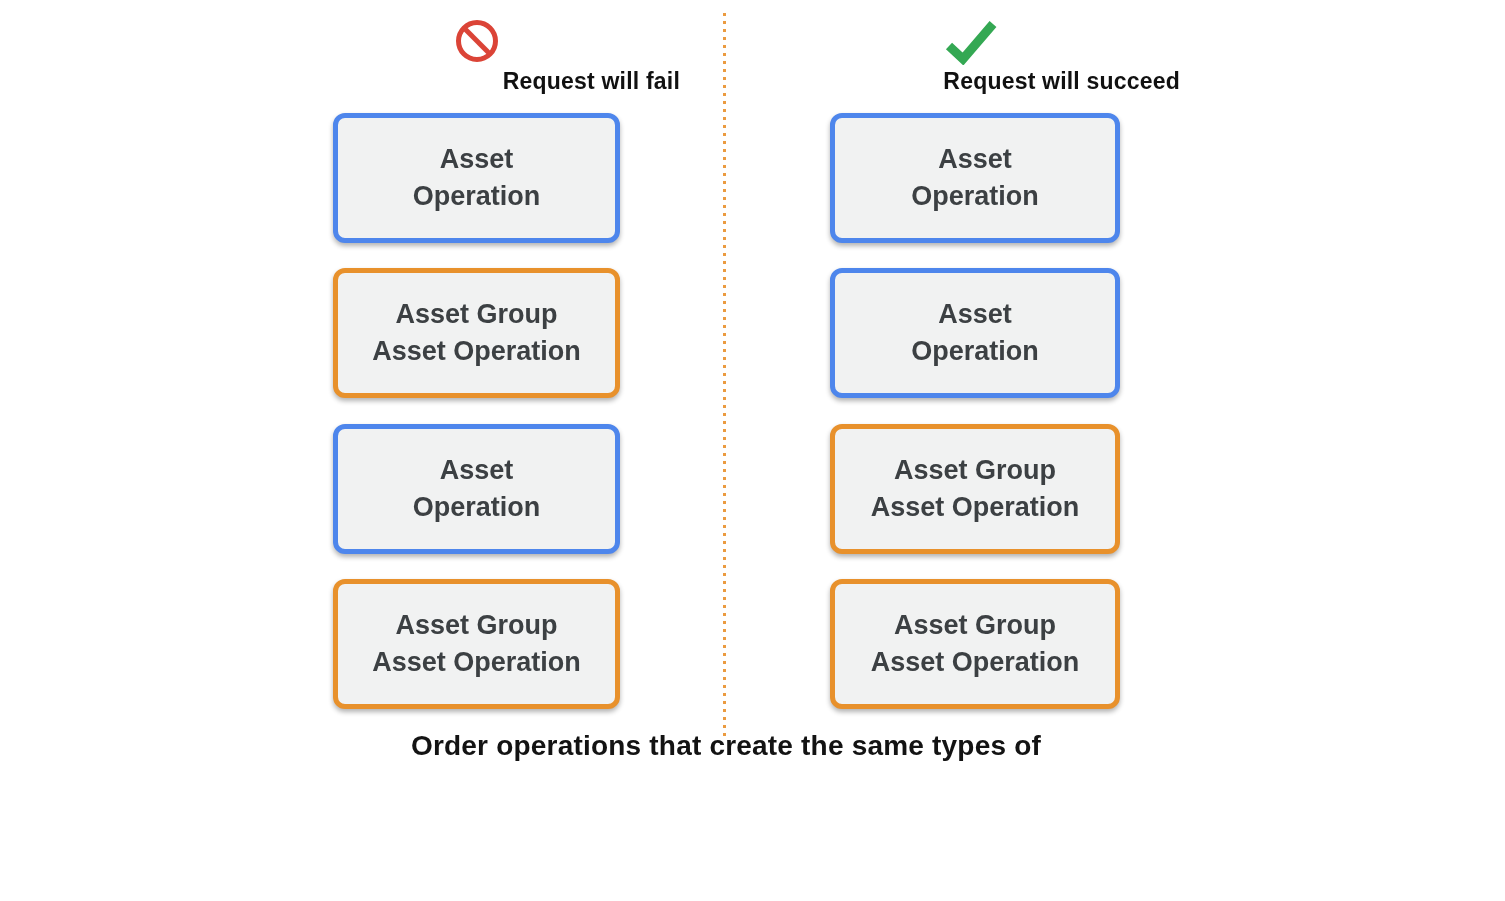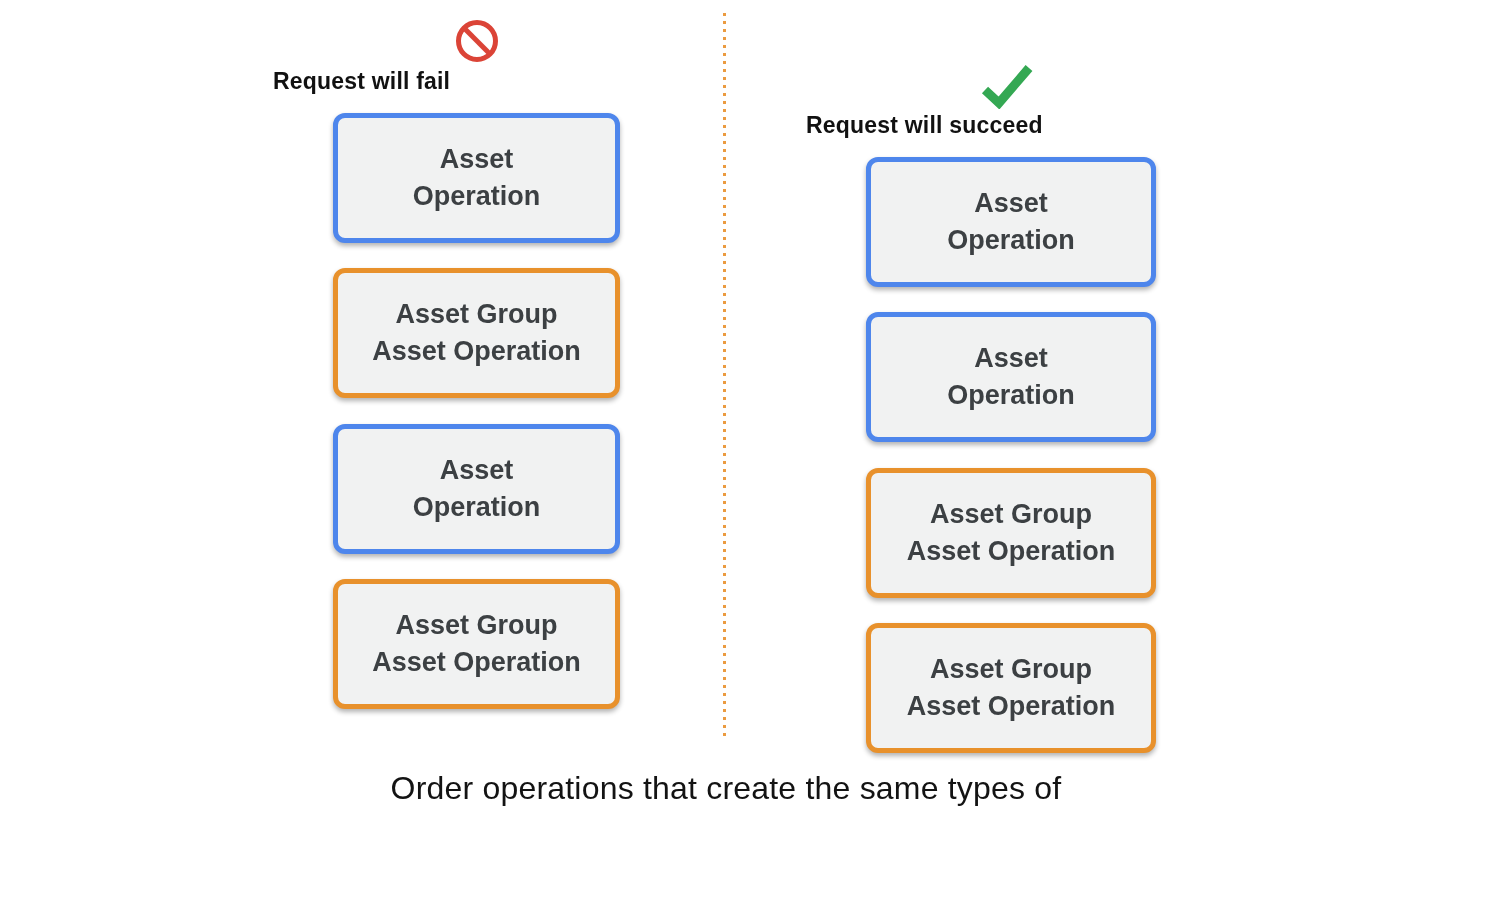--- a/index.html
+++ b/index.html
@@ -6,29 +6,29 @@
   .canvas {
     position: relative;
     width: 1505px;
     height: 901px;
     background: var(--background, #fff);
     font-family: "Liberation Sans", sans-serif;
     overflow: hidden;
   }
   .col { position: absolute; top: 0; height: 745px; }
   .col-fail { left: 333px; width: 287px; }
-  .col-succeed { left: 866px; width: 290px; margin-top: 44px; }
+  .col-succeed { left: 830px; width: 290px; }
 
   .col-icon {
     position: absolute; top: 19px; left: 0; right: 0;
     display: flex; justify-content: center;
   }
   .col-heading {
     position: absolute; top: 68px; left: -60px; right: -60px;
-    text-align: left;
+    text-align: right;
     font-size: 23px; font-weight: 700;
     color: var(--heading-text, #111);
     letter-spacing: 0.2px;
     white-space: nowrap;
   }
 
   .box {
     position: absolute; left: 0; right: 0;
     height: 130px;
     box-sizing: border-box;
@@ -54,23 +54,23 @@
     width: 3px; height: 726px;
     background: repeating-linear-gradient(
       to bottom,
       var(--divider, #EB9B40) 0px, var(--divider, #EB9B40) 3px,
       transparent 3px, transparent 8px
     );
   }
 
   .caption {
     position: absolute;
-    left: 126px; width: 1200px; top: 769px;
+    left: 126px; width: 1200px; top: 727px;
     text-align: center;
-    font-size: 32px; line-height: 38px; font-weight: 400;
+    font-size: 28px; line-height: 38px; font-weight: 700;
     color: var(--caption-text, #131313);
     letter-spacing: 0.2px;
   }
 </style>
 </head>
 <body>
 
 <div class="canvas">
 
   <div class="col col-fail">

